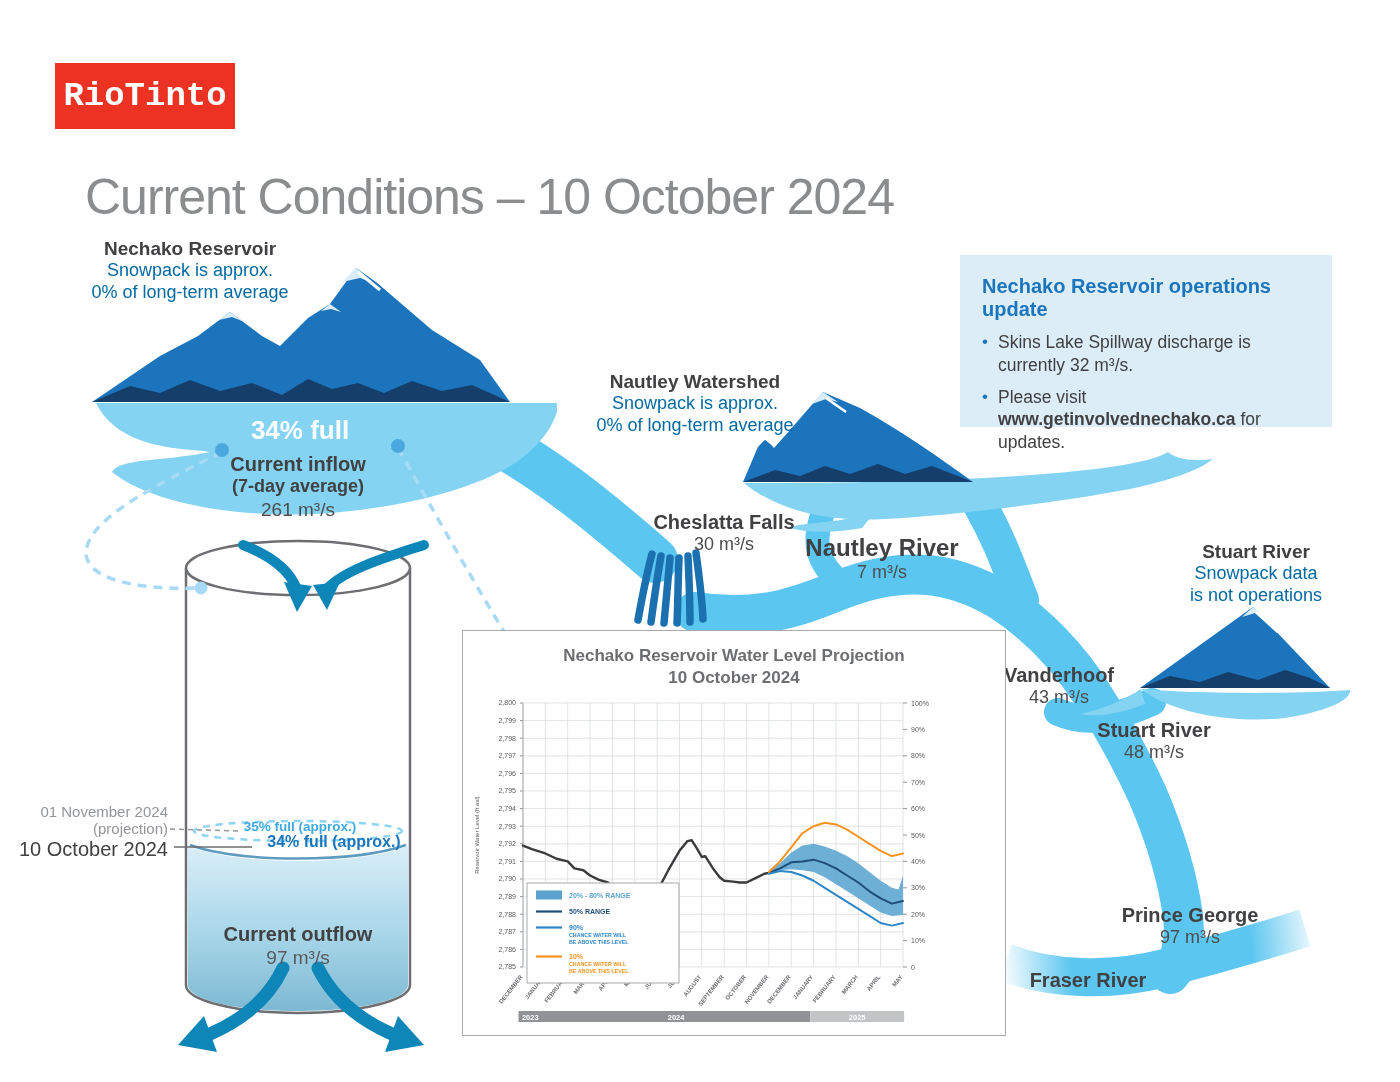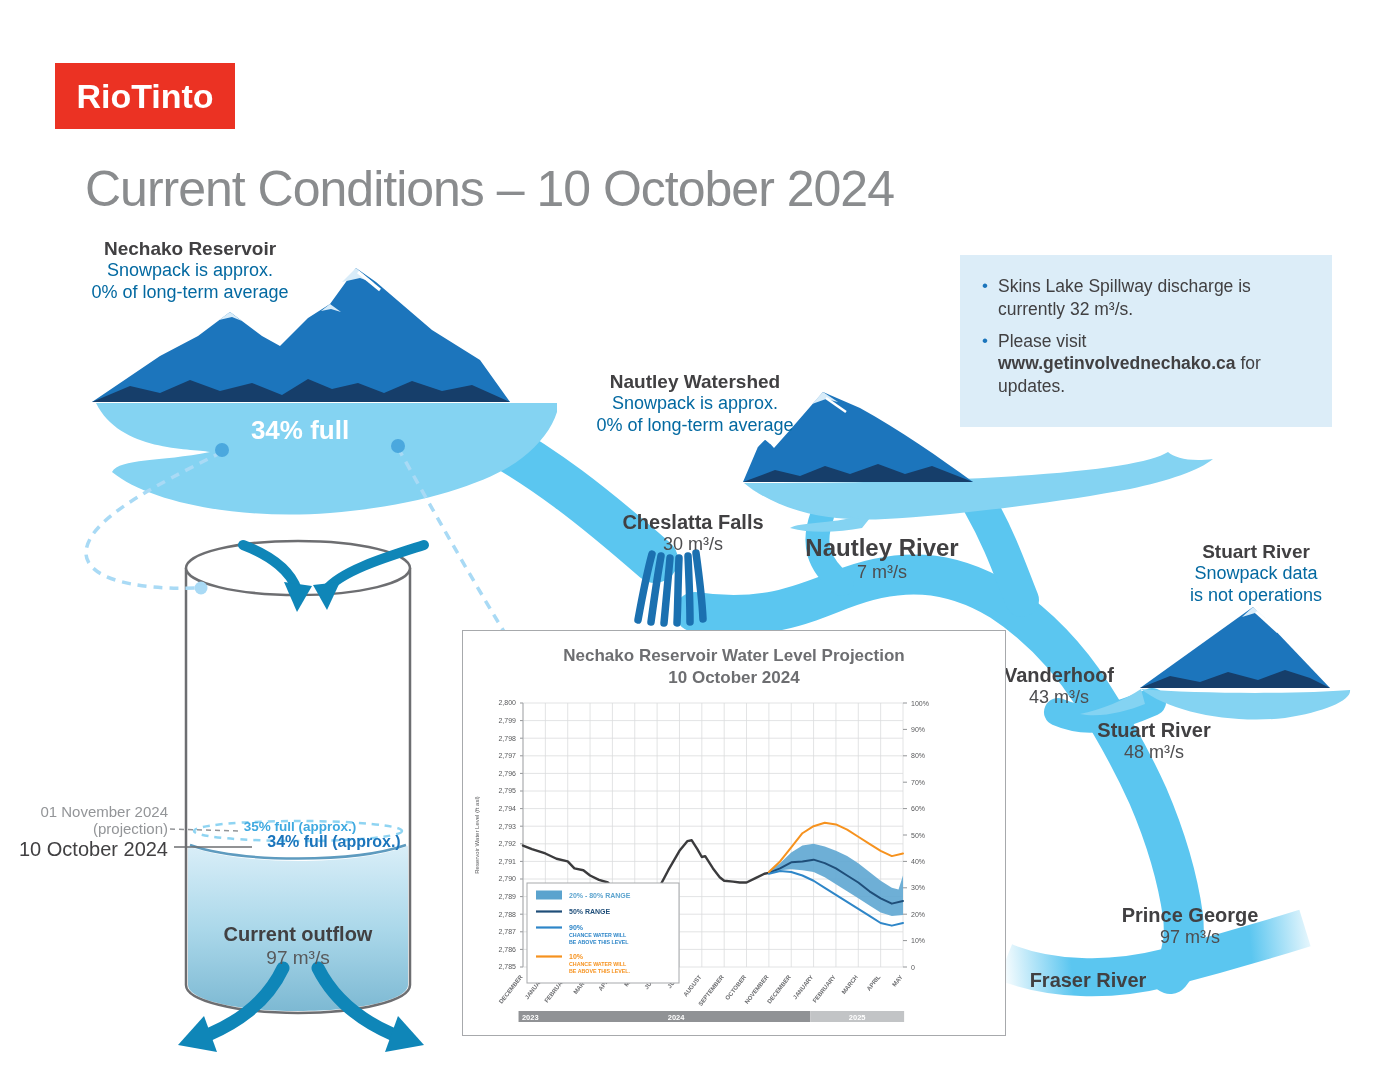--- a/index.html
+++ b/index.html
@@ -1,22 +1,22 @@
 <!DOCTYPE html>
 <html><head>
 <meta charset="utf-8">
 <style>
   html,body{margin:0;padding:0;background:#fff;}
   .canvas{position:relative;width:1400px;height:1082px;background:#fff;overflow:hidden;
           font-family:"Liberation Sans",sans-serif;color:#414042;}
   .bg{position:absolute;left:0;top:0;}
   .logo{position:absolute;left:55px;top:63px;width:180px;height:66px;background:#EB3223;
         display:flex;align-items:center;justify-content:center;}
-  .logo span{font-family:Liberation Sans, sans-serif;font-weight:bold;color:#fff;font-size:34px;letter-spacing:0px;}
-  .pagetitle{position:absolute;left:85px;top:160px;font-size:50px;font-weight:400;color:#8A8C8E;letter-spacing:-1px;}
+  .logo span{font-family:Liberation Mono, monospace;font-weight:bold;color:#fff;font-size:34px;letter-spacing:0px;}
+  .pagetitle{position:absolute;left:85px;top:168px;font-size:50px;font-weight:400;color:#8A8C8E;letter-spacing:-1px;}
   .lbl{position:absolute;text-align:center;transform:translateX(-50%);line-height:1.22;}
   .lbl .t{font-weight:bold;font-size:19px;color:#414042;}
   .lbl .s{font-size:18px;color:#0369a1;}
   .lbl .v{font-size:18px;color:#4D4D4F;}
   .fill-label{position:absolute;transform:translateX(-50%);color:#fff;font-weight:bold;font-size:26px;}
   .cyl-left{position:absolute;text-align:right;line-height:1.15;}
   .cyl-left .g{font-size:15px;color:#939598;}
   .cyl-left .d{font-size:20px;color:#414042;}
   .lvl35{position:absolute;transform:translateX(-50%);font-size:13.5px;font-weight:bold;color:#3FA9E0;}
   .lvl34{position:absolute;transform:translateX(-50%);font-size:16px;font-weight:bold;color:#1B75BC;}
@@ -139,28 +139,33 @@
   <div class="pagetitle">Current Conditions – 10 October 2024</div>
 
   <div class="lbl" style="left:190px;top:237px;">
     <div class="t">Nechako Reservoir</div>
     <div class="s">Snowpack is approx.</div>
     <div class="s">0% of long-term average</div>
   </div>
 
   <div class="fill-label" style="left:300px;top:415px;">34% full</div>
 
+  <div class="lbl" style="left:298px;top:452px;">
+    <div class="t" style="font-size:20px;">Current inflow</div>
+    <div class="t" style="font-size:18px;">(7-day average)</div>
+    <div class="v" style="font-size:19px;">261 m³/s</div>
+  </div>
 
   <div class="lbl" style="left:695px;top:370px;">
     <div class="t">Nautley Watershed</div>
     <div class="s">Snowpack is approx.</div>
     <div class="s">0% of long-term average</div>
   </div>
 
-  <div class="lbl" style="left:693px;top:510px;">
+  <div class="lbl" style="left:724px;top:510px;">
     <div class="t" style="font-size:20px;">Cheslatta Falls</div>
     <div class="v">30 m³/s</div>
   </div>
 
   <div class="lbl" style="left:882px;top:533px;">
     <div class="t" style="font-size:24px;">Nautley River</div>
     <div class="v">7 m³/s</div>
   </div>
 
   <div class="lbl" style="left:1256px;top:540px;">
@@ -195,20 +200,21 @@
   </div>
   <div class="lvl35" style="left:300px;top:819px;">35% full (approx.)</div>
   <div class="lvl34" style="left:302px;top:833px;margin-left:32px;">34% full (approx.)</div>
 
   <div class="lbl" style="left:298px;top:922px;">
     <div class="t" style="font-size:20px;">Current outflow</div>
     <div class="v" style="font-size:19px;color:#58595B;">97 m³/s</div>
   </div>
 
   <div class="infobox">
+    <h2>Nechako Reservoir operations update</h2>
     <div class="bullet">
       <span class="dot">•</span>
       <span>Skins Lake Spillway discharge is currently 32 m³/s.</span>
     </div>
     <div class="bullet">
       <span class="dot">•</span>
       <span><span>Please visit </span><b>www.getinvolvednechako.ca</b><span> for updates.</span></span>
     </div>
   </div>
 

